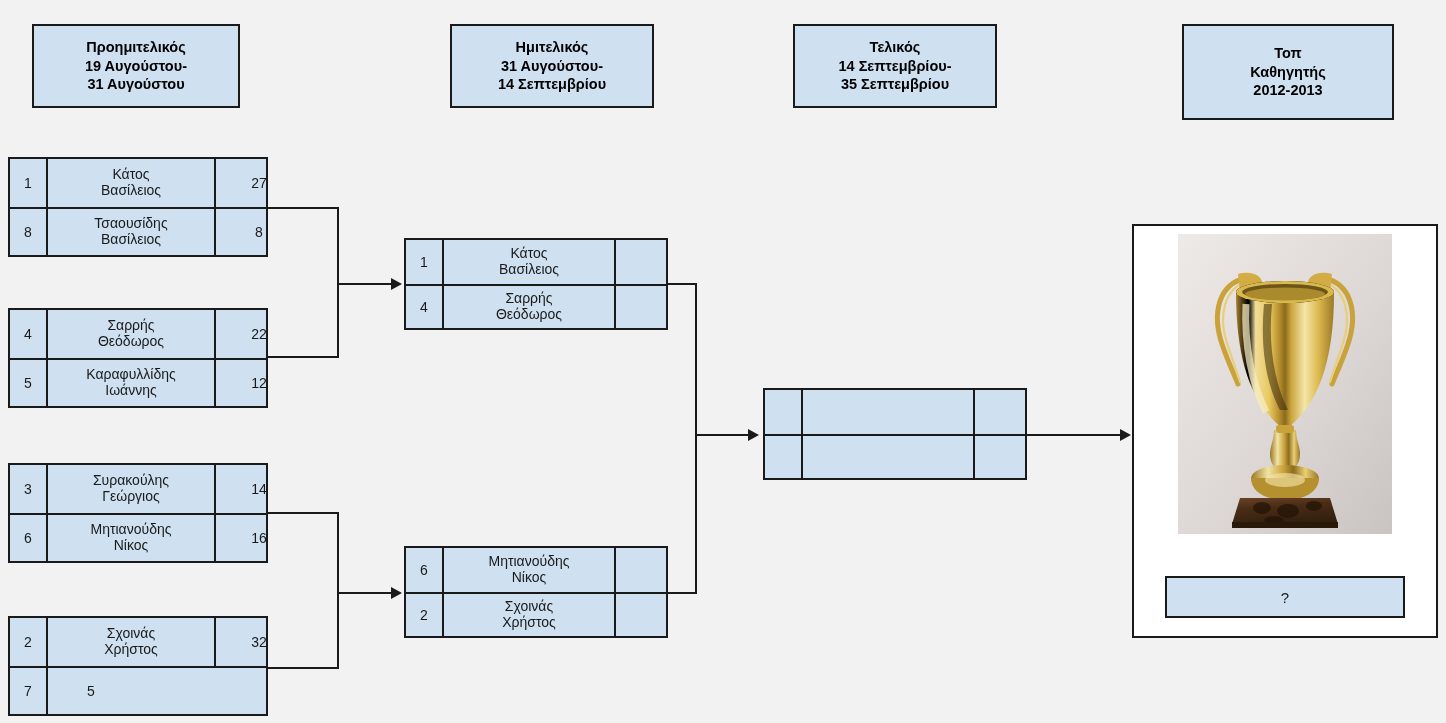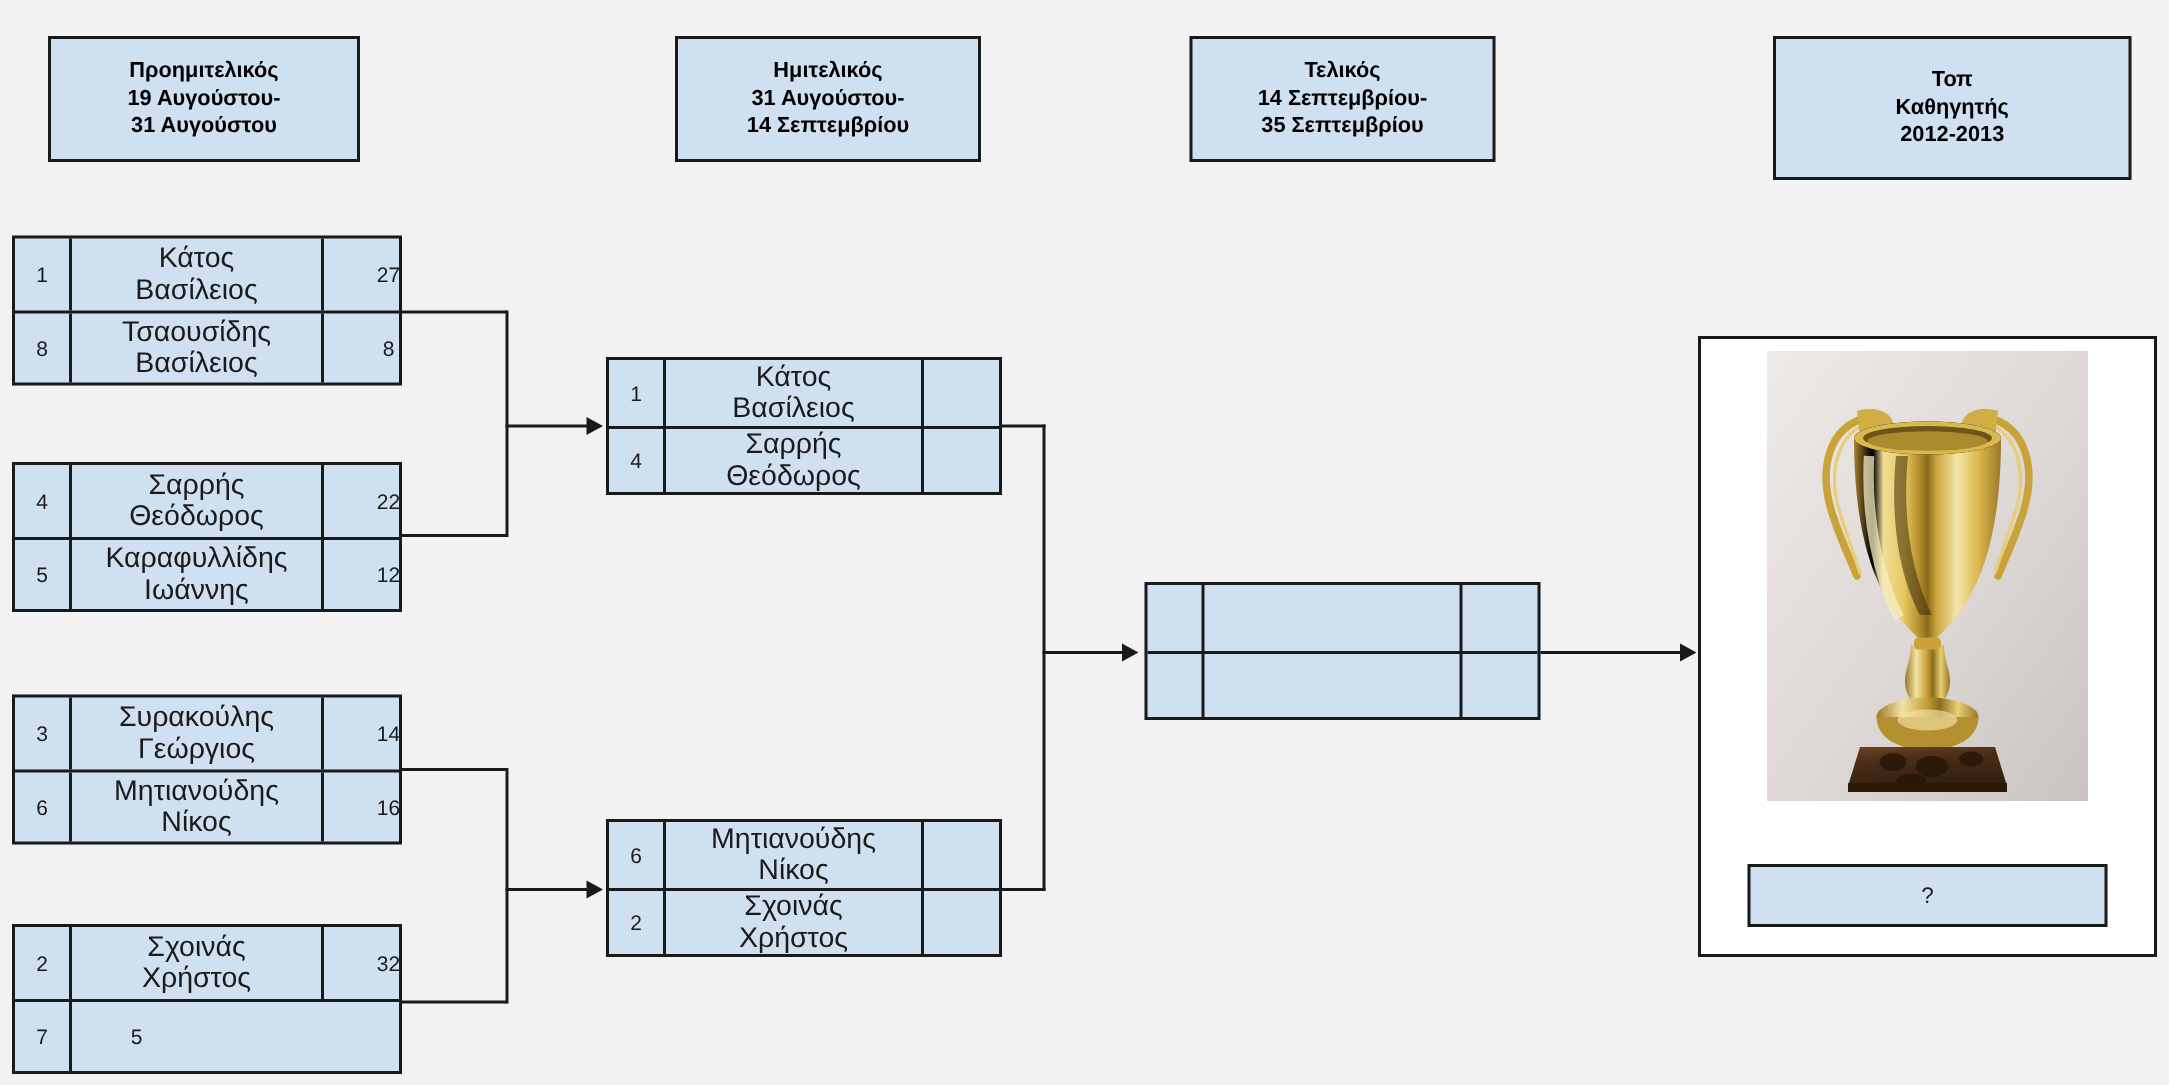--- a/index.html
+++ b/index.html
@@ -62,21 +62,21 @@
     font-size: 14px;
     color: #1a1a1a;
   }
   .cell-name {
     flex: 1 1 auto;
     border-right: 2px solid #1a1a1a;
     display: flex;
     flex-direction: column;
     align-items: center;
     justify-content: center;
-    font-size: 19px;
+    font-size: 14px;
     line-height: 1.12;
     color: #1a1a1a;
     text-align: center;
     padding: 0 2px;
   }
   .cell-name .nm { display: block; white-space: nowrap; }
   .cell-score {
     width: 50px;
     flex: 0 0 50px;
     display: flex;
@@ -155,21 +155,21 @@
     <span class="ln">31 Αυγούστου-</span>
     <span class="ln">14 Σεπτεμβρίου</span>
   </div>
 
   <div class="round-header" style="left:793px; top:24px; width:204px; height:84px;">
     <span class="ln">Τελικός</span>
     <span class="ln">14 Σεπτεμβρίου-</span>
     <span class="ln">35 Σεπτεμβρίου</span>
   </div>
 
-  <div class="round-header" style="left:1182px; top:24px; width:239px; height:96px;">
+  <div class="round-header" style="left:1182px; top:24px; width:212px; height:96px;">
     <span class="ln">Τοπ</span>
     <span class="ln">Καθηγητής</span>
     <span class="ln">2012-2013</span>
   </div>
 
   <div class="match" style="left:8px; top:157px; width:260px; height:100px;">
     <div class="match-row">
       <div class="cell-seed">1</div>
       <div class="cell-name">
         <span class="nm">Κάτος</span>

